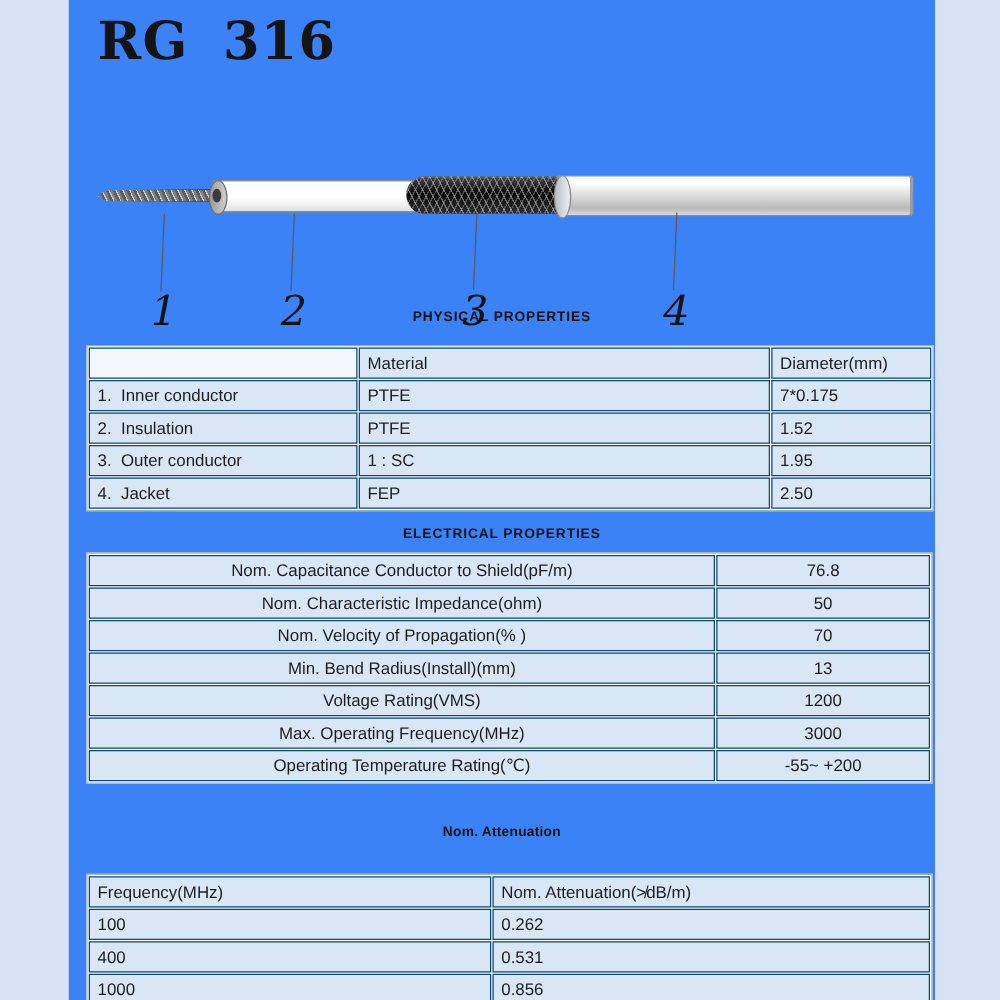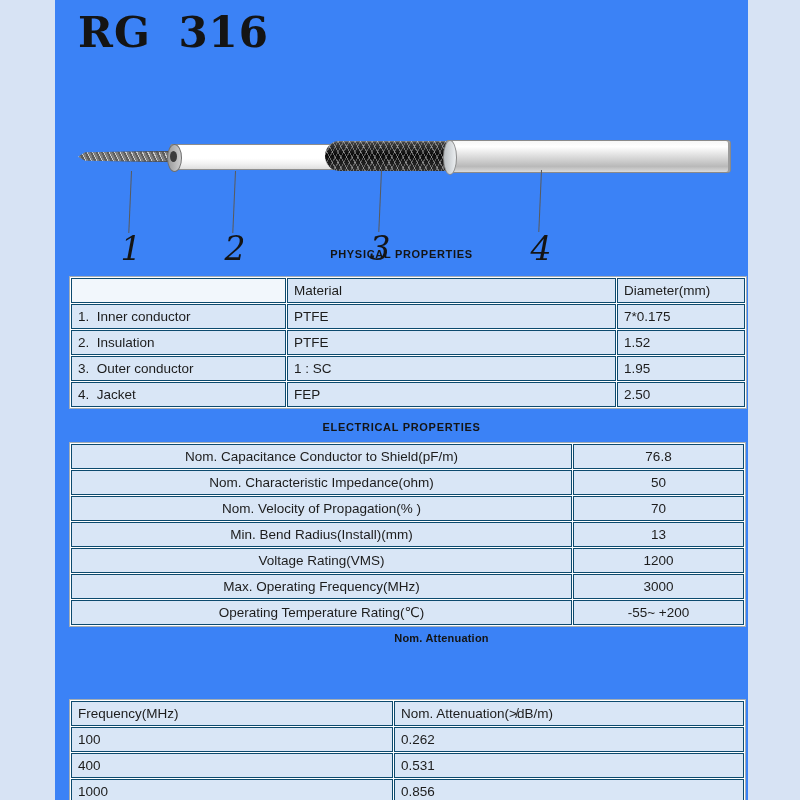--- a/index.html
+++ b/index.html
@@ -82,21 +82,21 @@
   }
   .num1{left:58px;} .num2{left:162px;} .num3{left:307px;} .num4{left:468px;}
 
   
   .section-heading{
     left:0;width:693px;text-align:center;
     font-weight:bold;font-size:11px;letter-spacing:.7px;color:#141414;
   }
   .h-physical{top:248px;}
   .h-electrical{top:421px;}
-  .h-attenuation{top:632px;letter-spacing:.2px;margin-left:40px;}
+  .h-attenuation{top:660px;letter-spacing:.2px;}
 
   
   table.spec{
     left:14px;width:672px;position:absolute;
     table-layout:fixed;border-collapse:separate;border-spacing:1px;
     background:#ffffff;border:1px solid #a3adb5;
   }
   .t-physical{top:276px;}
   .t-electrical{top:442px;text-align:center;}
   .t-attenuation{top:667px;margin-top:32px;}

